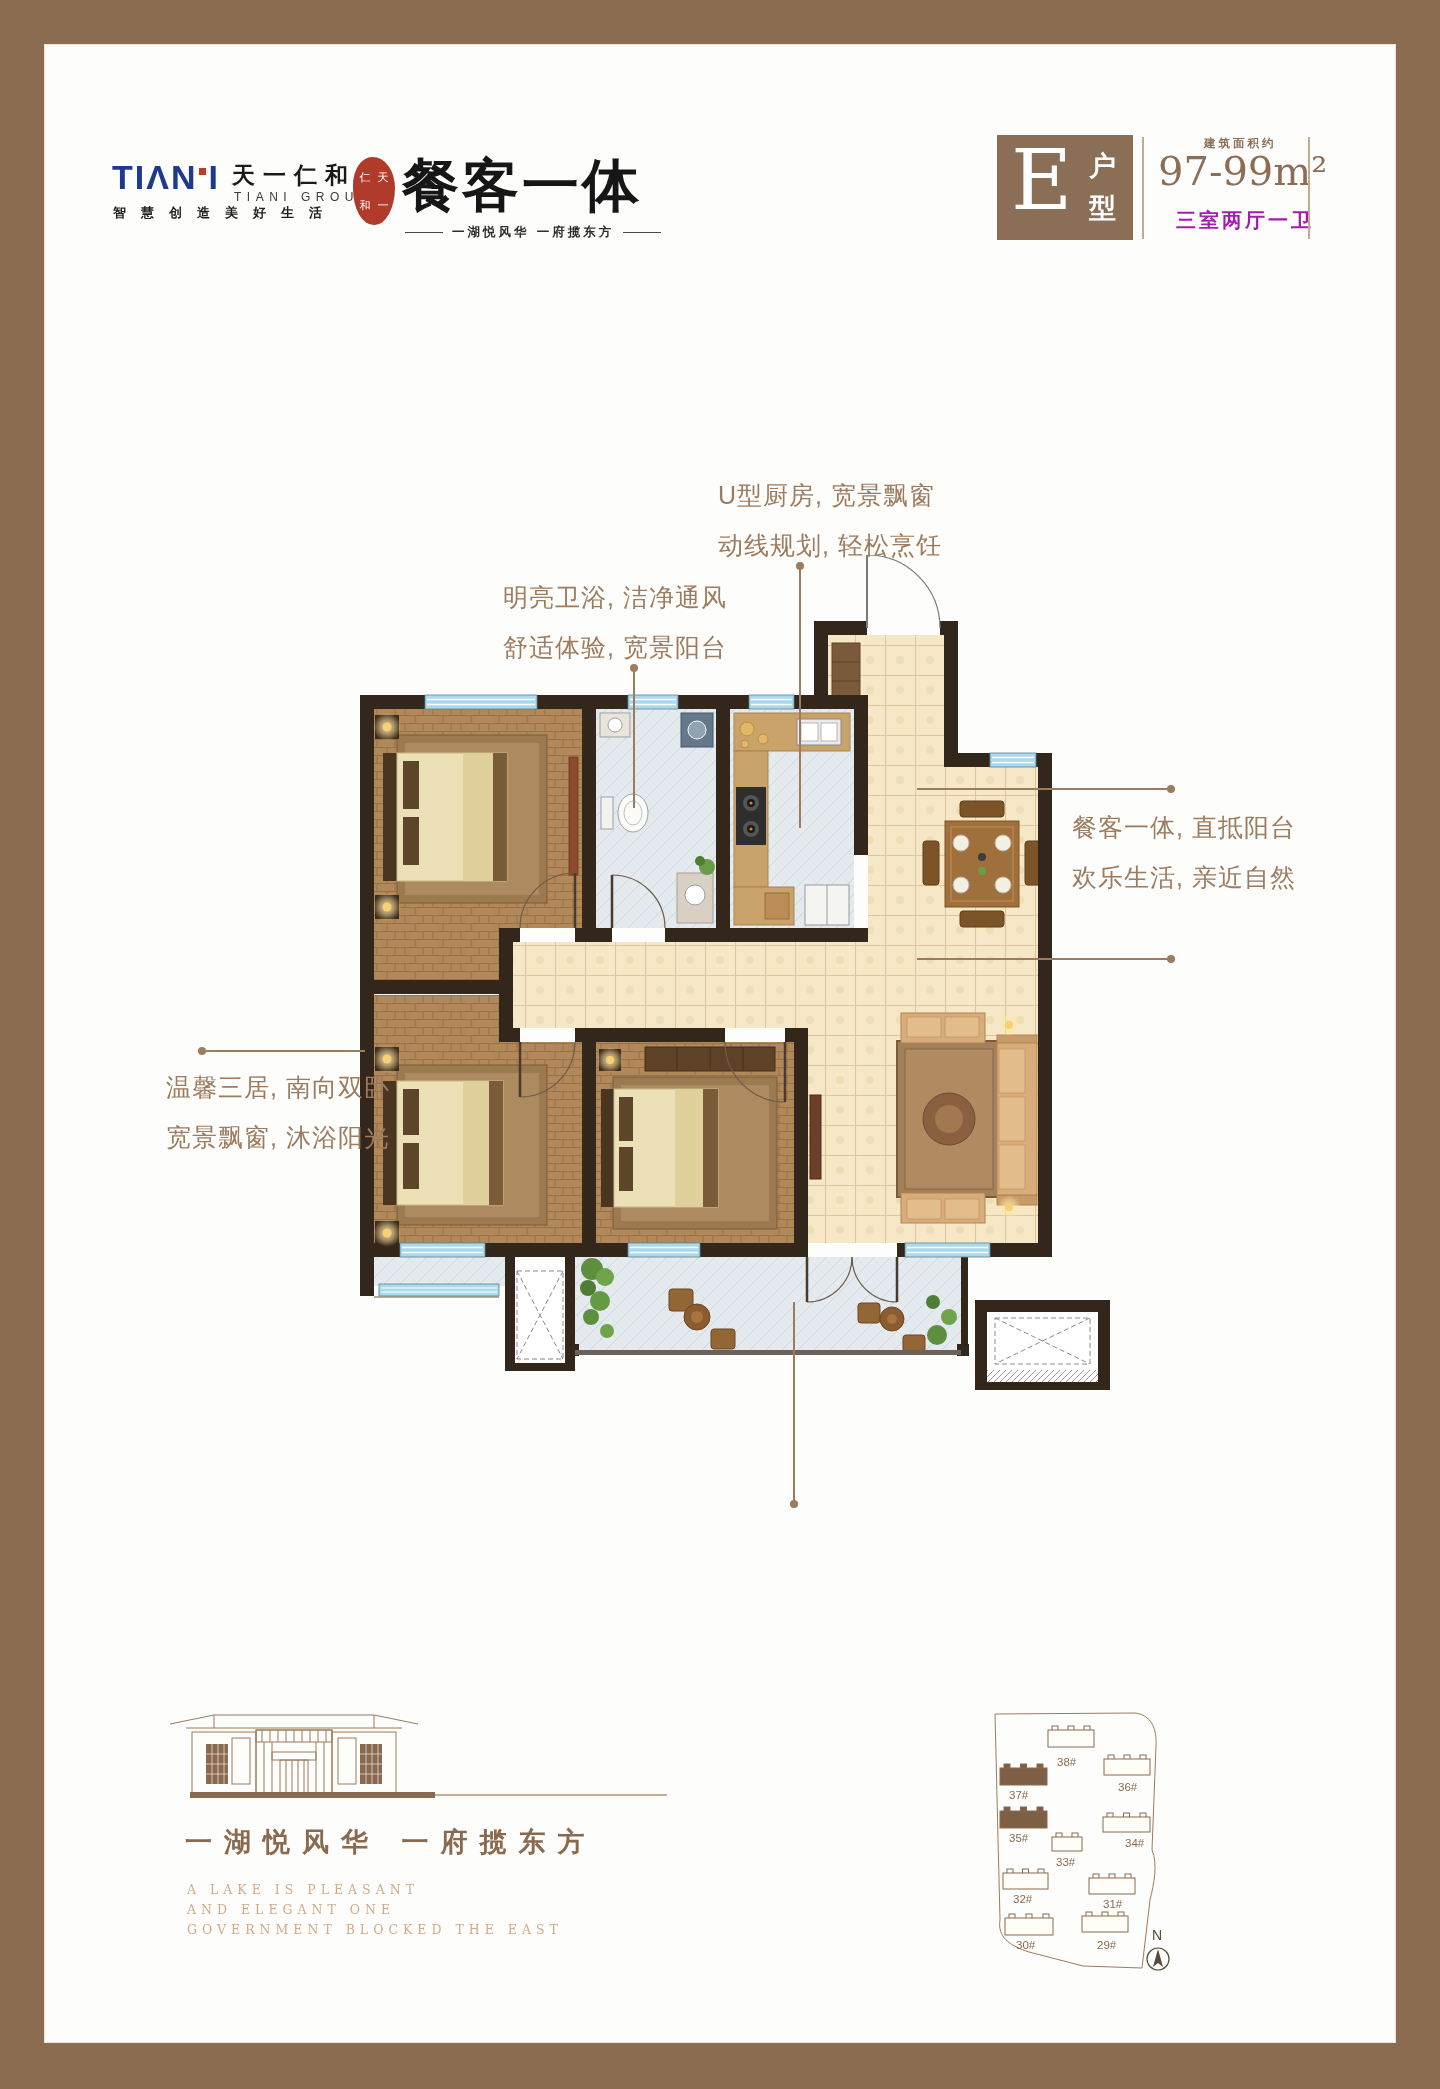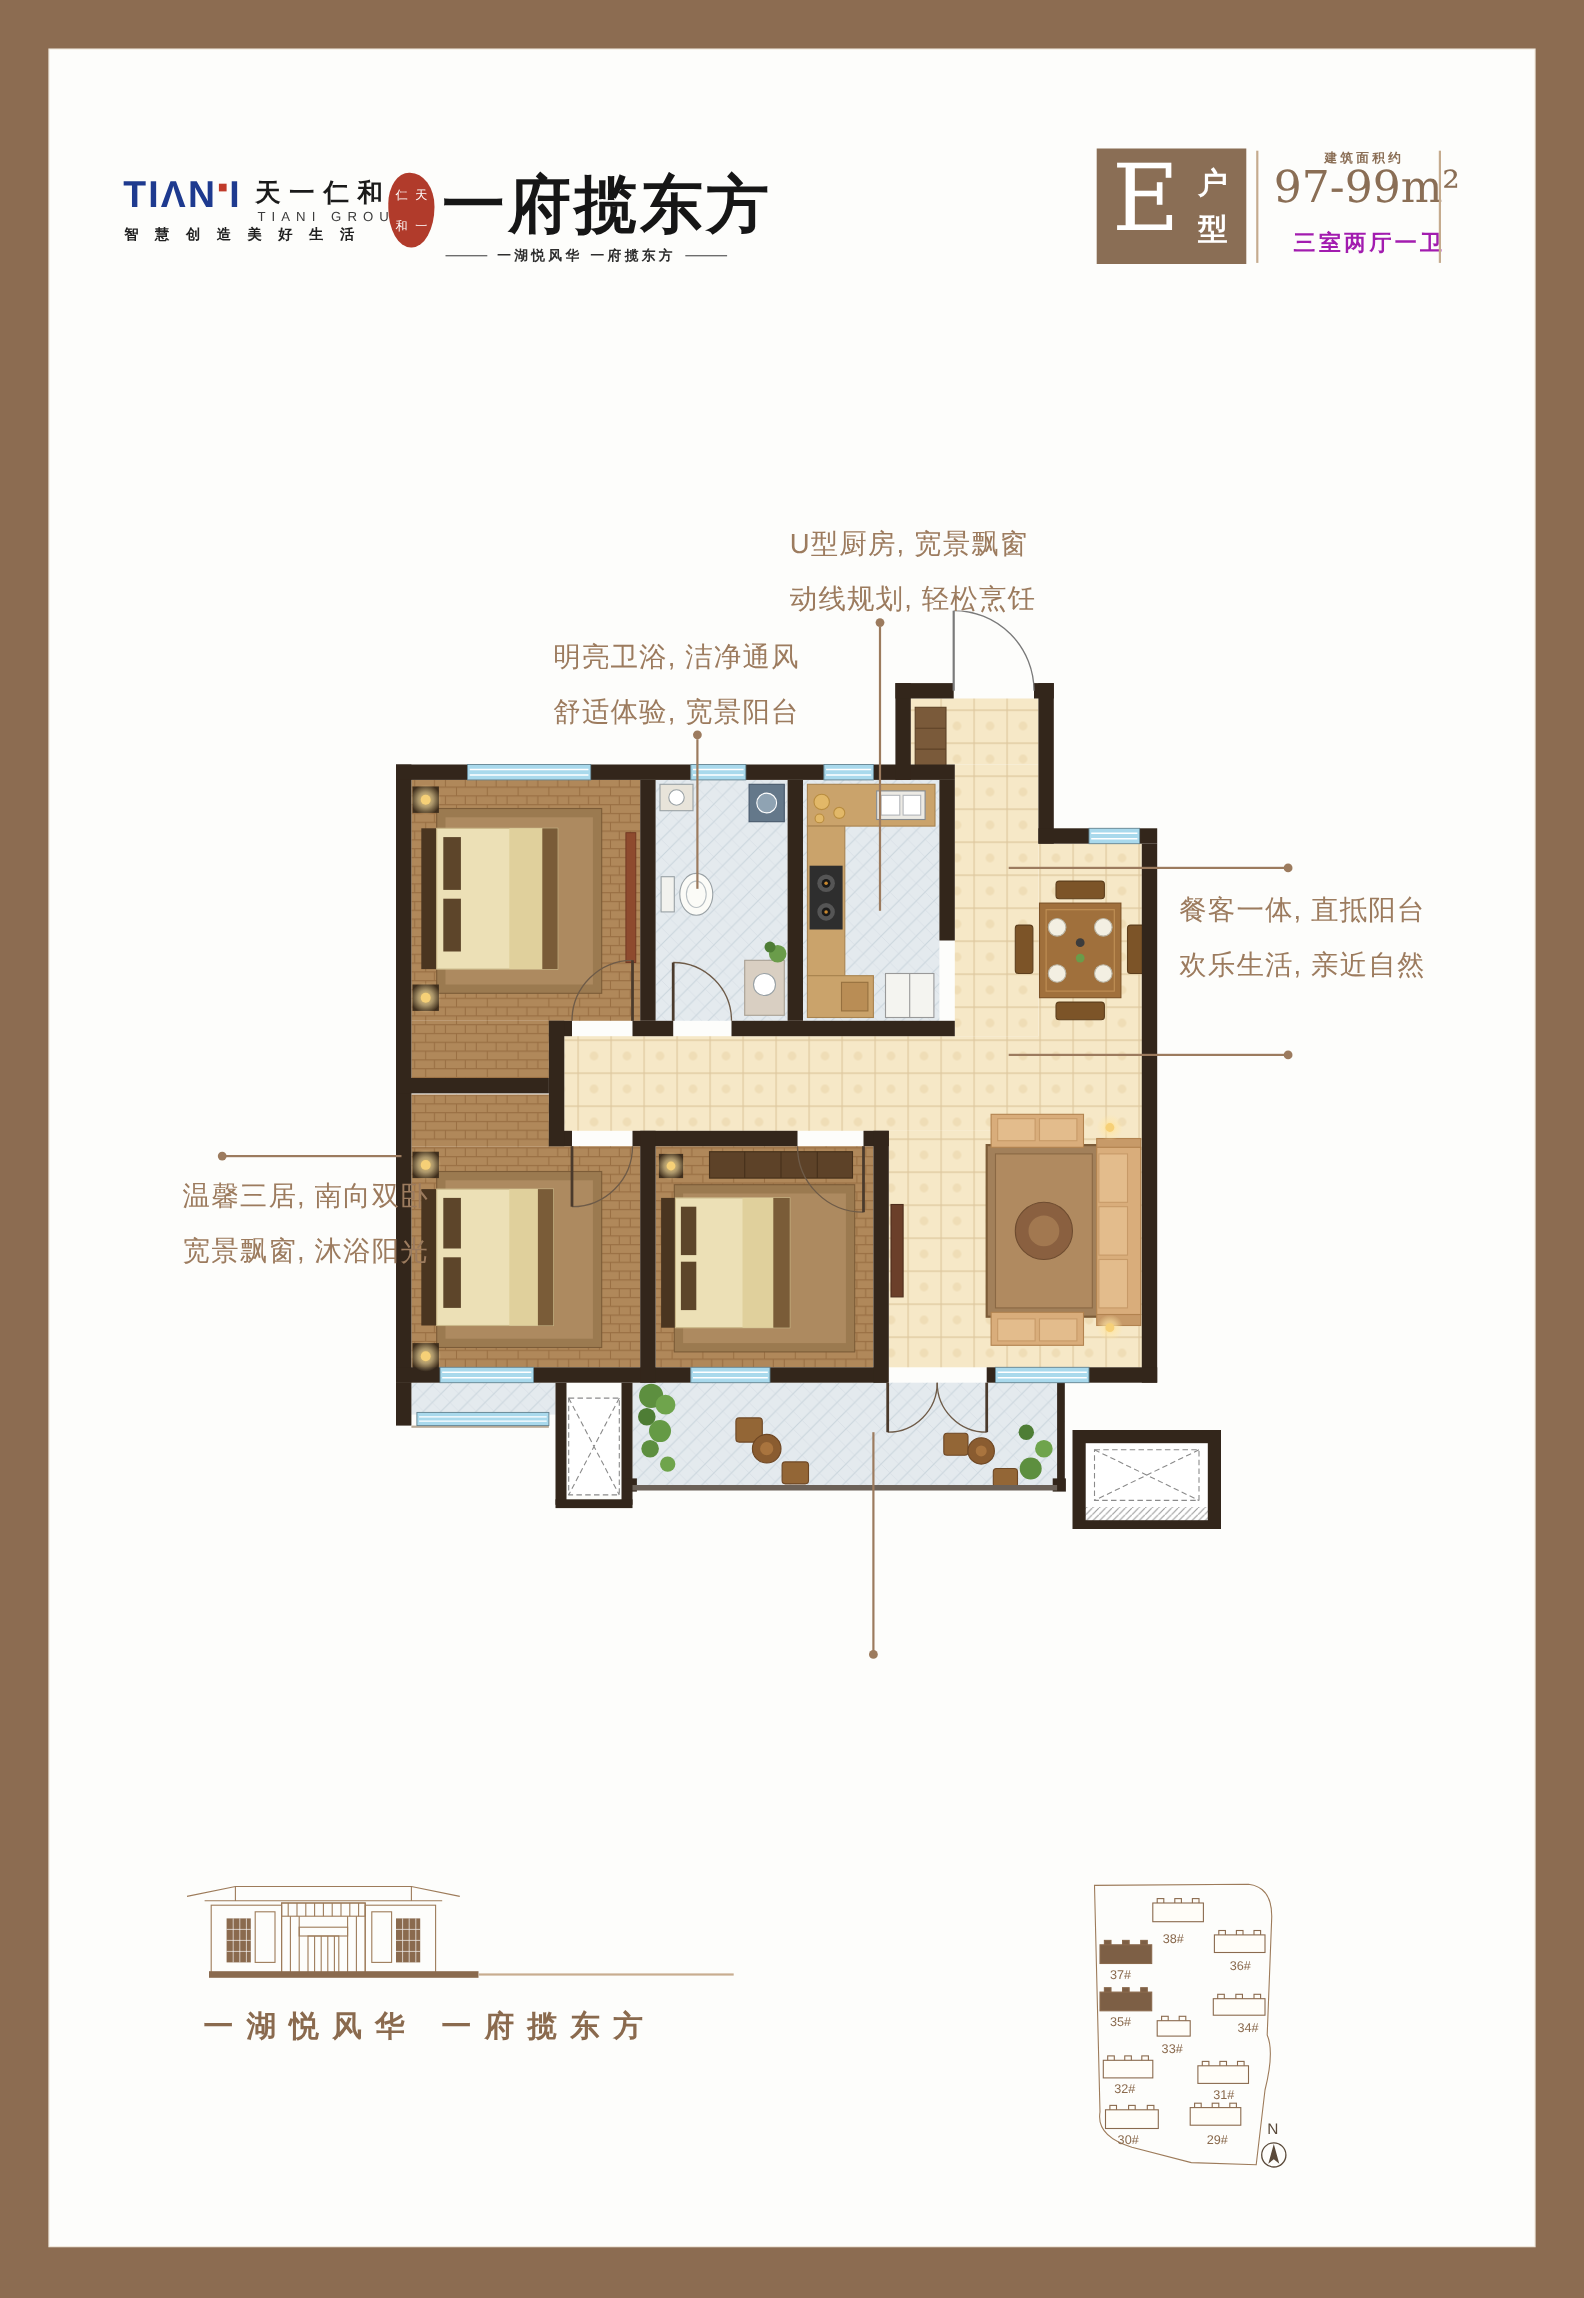--- a/index.html
+++ b/index.html
@@ -52,21 +52,21 @@
   <div class="abs logo-wordmark"><span>TIΛN</span><i class="apos"></i><span>I</span></div>
   <div class="abs logo-cn">天一仁和</div>
   <div class="abs logo-group">TIANI GROUP</div>
   <div class="abs logo-slogan">智慧创造美好生活</div>
   <div class="abs seal">
     <span>仁</span>
     <span>天</span>
     <span>和</span>
     <span>一</span>
   </div>
-  <div class="abs brand">一府揽东方</div>
+  <div class="abs brand">餐客一体</div>
   <div class="abs brand-tagline">
       <span>一湖悦风华  一府揽东方</span>
     </div>
 
   <div class="abs unit-box">
     <div class="unit-letter">E</div>
     <div class="unit-type">户型</div>
   </div>
   <div class="abs vdiv" style="left:1142px;"></div>
   <div class="abs area-note">建筑面积约</div>
@@ -447,20 +447,25 @@
       <rect x="192" y="36" width="22" height="40"></rect>
     </g>
     <g stroke="#fff" stroke-width=".7" opacity=".85" fill="none">
       <path d="M44 36V76 M50 36V76 M56 36V76 M38 46H60 M38 56H60 M38 66H60"></path>
       <path d="M198 36V76 M204 36V76 M210 36V76 M192 46H214 M192 56H214 M192 66H214"></path>
     </g>
   </svg>
   <div class="abs ground-thick"></div>
   <div class="abs ground-thin"></div>
   <div class="abs f-slogan">一湖悦风华  一府揽东方</div>
+  <div class="abs f-en">
+    <div>A LAKE IS PLEASANT</div>
+    <div>AND ELEGANT ONE</div>
+    <div>GOVERNMENT BLOCKED THE EAST</div>
+  </div>
 
   <svg class="abs" style="left:985px;top:1702px;" width="200" height="280" viewBox="0 0 200 280">
     <path d="M10,12 L150,11 C166,13 172,26 171,44 L167,148 C173,162 169,182 165,198 L157,266 L98,264 L44,250 C18,242 13,230 15,218 Z" fill="none" stroke="#9d7b5a" stroke-width="1"></path>
     <g id="site-buildings">
         <g>
           <rect x="67" y="24" width="6" height="5" fill="#fffdf8" stroke="#8a6a4e" stroke-width="1"></rect>
           <rect x="83" y="24" width="6" height="5" fill="#fffdf8" stroke="#8a6a4e" stroke-width="1"></rect>
           <rect x="99" y="24" width="6" height="5" fill="#fffdf8" stroke="#8a6a4e" stroke-width="1"></rect>
           <rect x="63" y="28" width="46" height="17" fill="#fffdf8" stroke="#8a6a4e" stroke-width="1"></rect>
           <text x="72" y="64" font-size="11.5" fill="#8a6a4e">38#</text>

